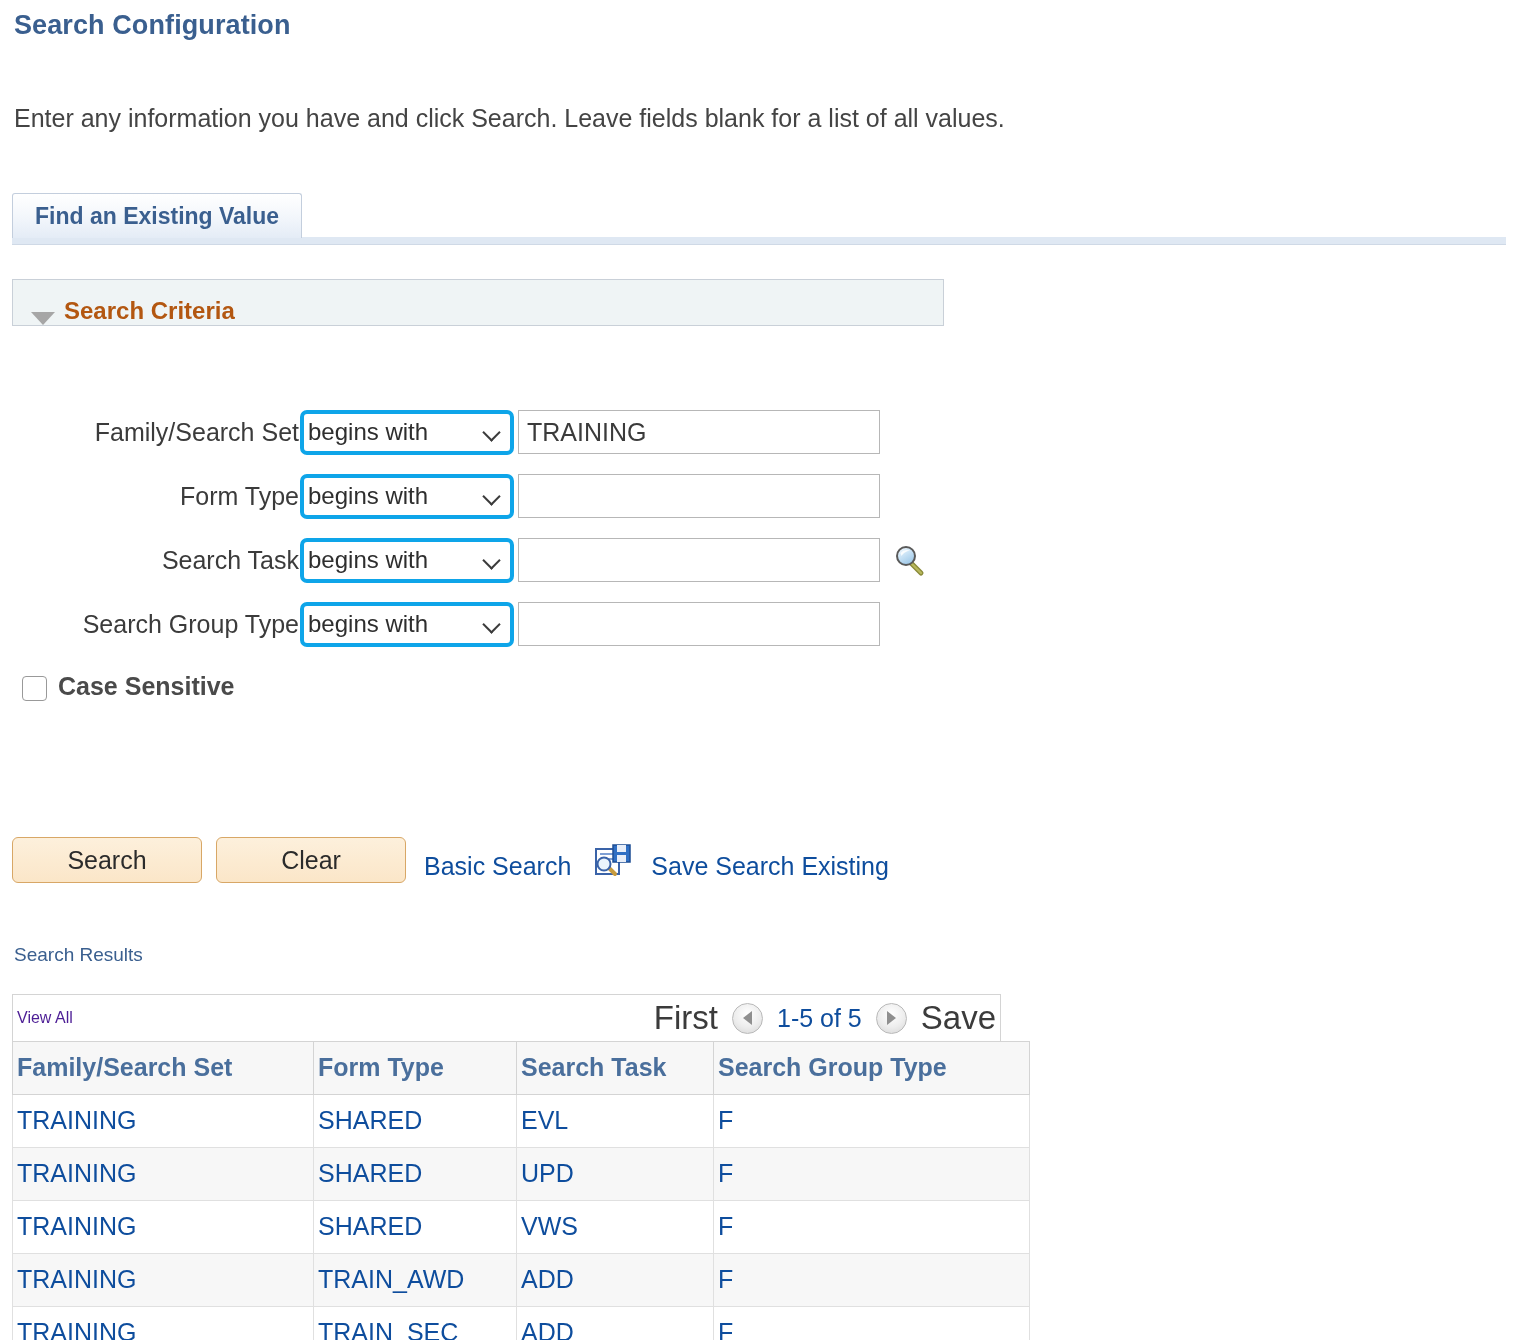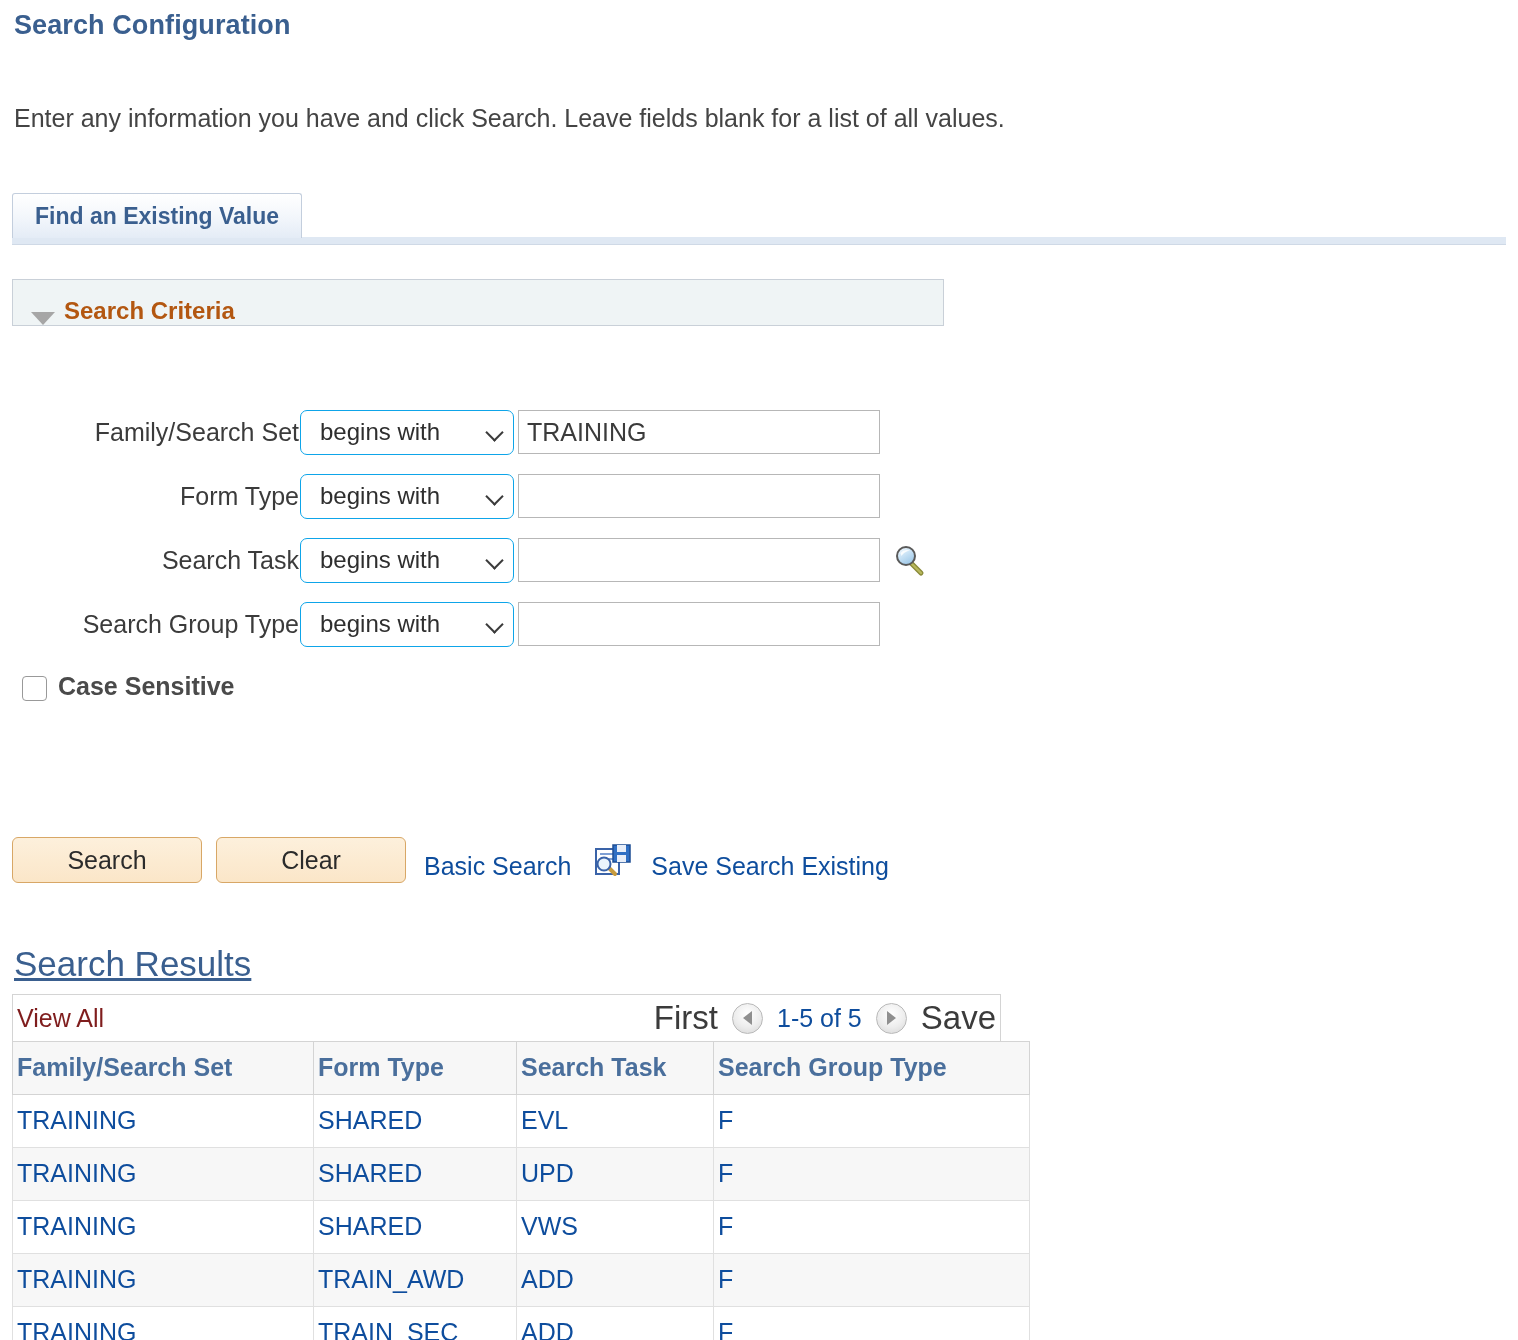--- a/index.html
+++ b/index.html
@@ -121,27 +121,27 @@
     font-size: 25px;
     color: #3b3b3b;
     white-space: nowrap;
     padding-right: 1px;
     box-sizing: border-box;
   }
   .op-select {
     width: 214px;
     height: 45px;
     box-sizing: border-box;
-    border: 1px solid #0ea5e9;
+    border: 4px solid #0ea5e9;
     border-radius: 7px;
     background: #ffffff;
     display: flex;
     align-items: center;
     justify-content: space-between;
-    padding: 0 10px 0 19px;
+    padding: 0 10px 0 4px;
     font-size: 24px;
     color: #2e2e2e;
     white-space: nowrap;
   }
   .chevron-down {
     width: 16px;
     height: 16px;
     margin-left: 8px;
     position: relative;
     flex: 0 0 auto;
@@ -236,43 +236,42 @@
   }
   .basic-search-link { margin-left: 18px; margin-top: 12px; }
   .save-icon { margin-left: 22px; margin-top: 4px; width: 40px; height: 40px; display:inline-block; }
   .save-link { margin-left: 18px; margin-top: 12px; }
 
   
   .results-title {
     position: absolute;
     left: 14px;
     top: 944px;
-    font-size: 35px;
+    font-size: 19px;
     color: #3a5f8f;
-    text-decoration: underline;
   }
   .results-wrap {
     position: absolute;
     left: 12px;
     top: 994px;
     width: 989px;
   }
   .results-nav {
     box-sizing: border-box;
     height: 47px;
     border: 1px solid #d4d4d4;
     border-bottom: none;
     background: #ffffff;
     display: flex;
     align-items: center;
     padding: 0 2px 0 4px;
   }
   .viewall-link {
-    font-size: 25px;
-    color: #7f1d1d;
+    font-size: 16px;
+    color: #4c1d95;
     white-space: nowrap;
     cursor: pointer;
   }
   .nav-right {
     margin-left: auto;
     display: flex;
     align-items: center;
     gap: 14px;
     padding-right: 2px;
   }

